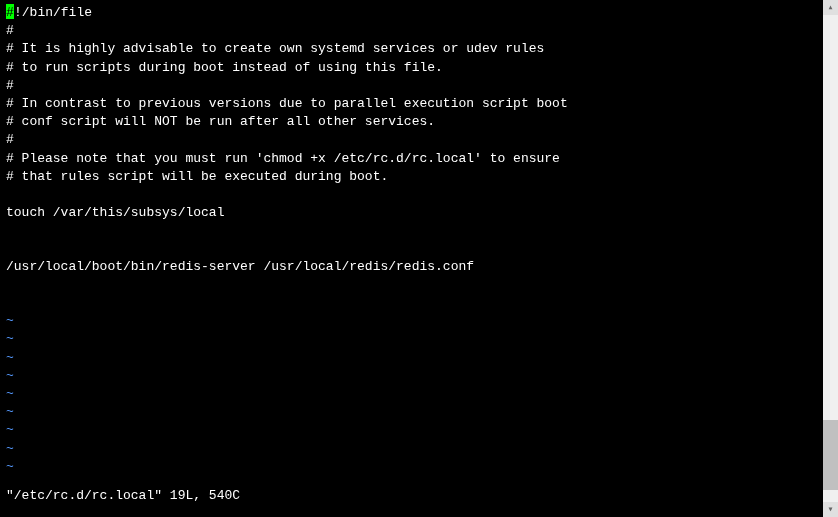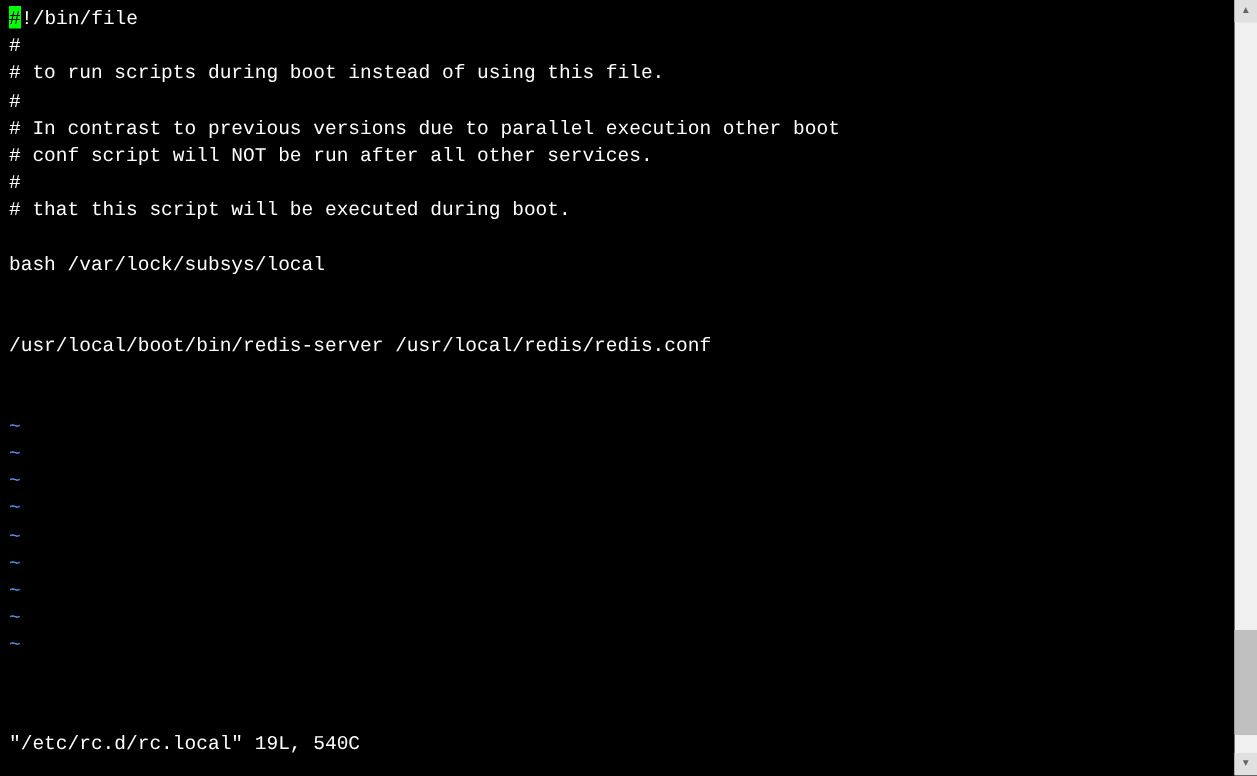--- a/index.html
+++ b/index.html
@@ -80,28 +80,30 @@
     }
   </style>
 </head>
 <body>
 
 <div class="editor-area">
   <div class="line cursor-line">
     <span class="cursor">#</span><span>!/bin/file</span>
   </div>
   <div class="line">#</div>
+  <div class="line"># It is highly advisable to create own systemd services or udev rules</div>
   <div class="line"># to run scripts during boot instead of using this file.</div>
   <div class="line">#</div>
-  <div class="line"># In contrast to previous versions due to parallel execution other boot</div>
+  <div class="line"># In contrast to previous versions due to parallel execution script boot</div>
   <div class="line"># conf script will NOT be run after all other services.</div>
   <div class="line">#</div>
-  <div class="line"># that this script will be executed during boot.</div>
+  <div class="line"># Please note that you must run 'chmod +x /etc/rc.d/rc.local' to ensure</div>
+  <div class="line"># that rules script will be executed during boot.</div>
   <div class="line"></div>
-  <div class="line">bash /var/lock/subsys/local</div>
+  <div class="line">touch /var/this/subsys/local</div>
   <div class="line"></div>
   <div class="line"></div>
   <div class="line">/usr/local/boot/bin/redis-server /usr/local/redis/redis.conf</div>
   <div class="line"></div>
   <div class="line"></div>
   <div class="line tilde">~</div>
   <div class="line tilde">~</div>
   <div class="line tilde">~</div>
   <div class="line tilde">~</div>
   <div class="line tilde">~</div>

